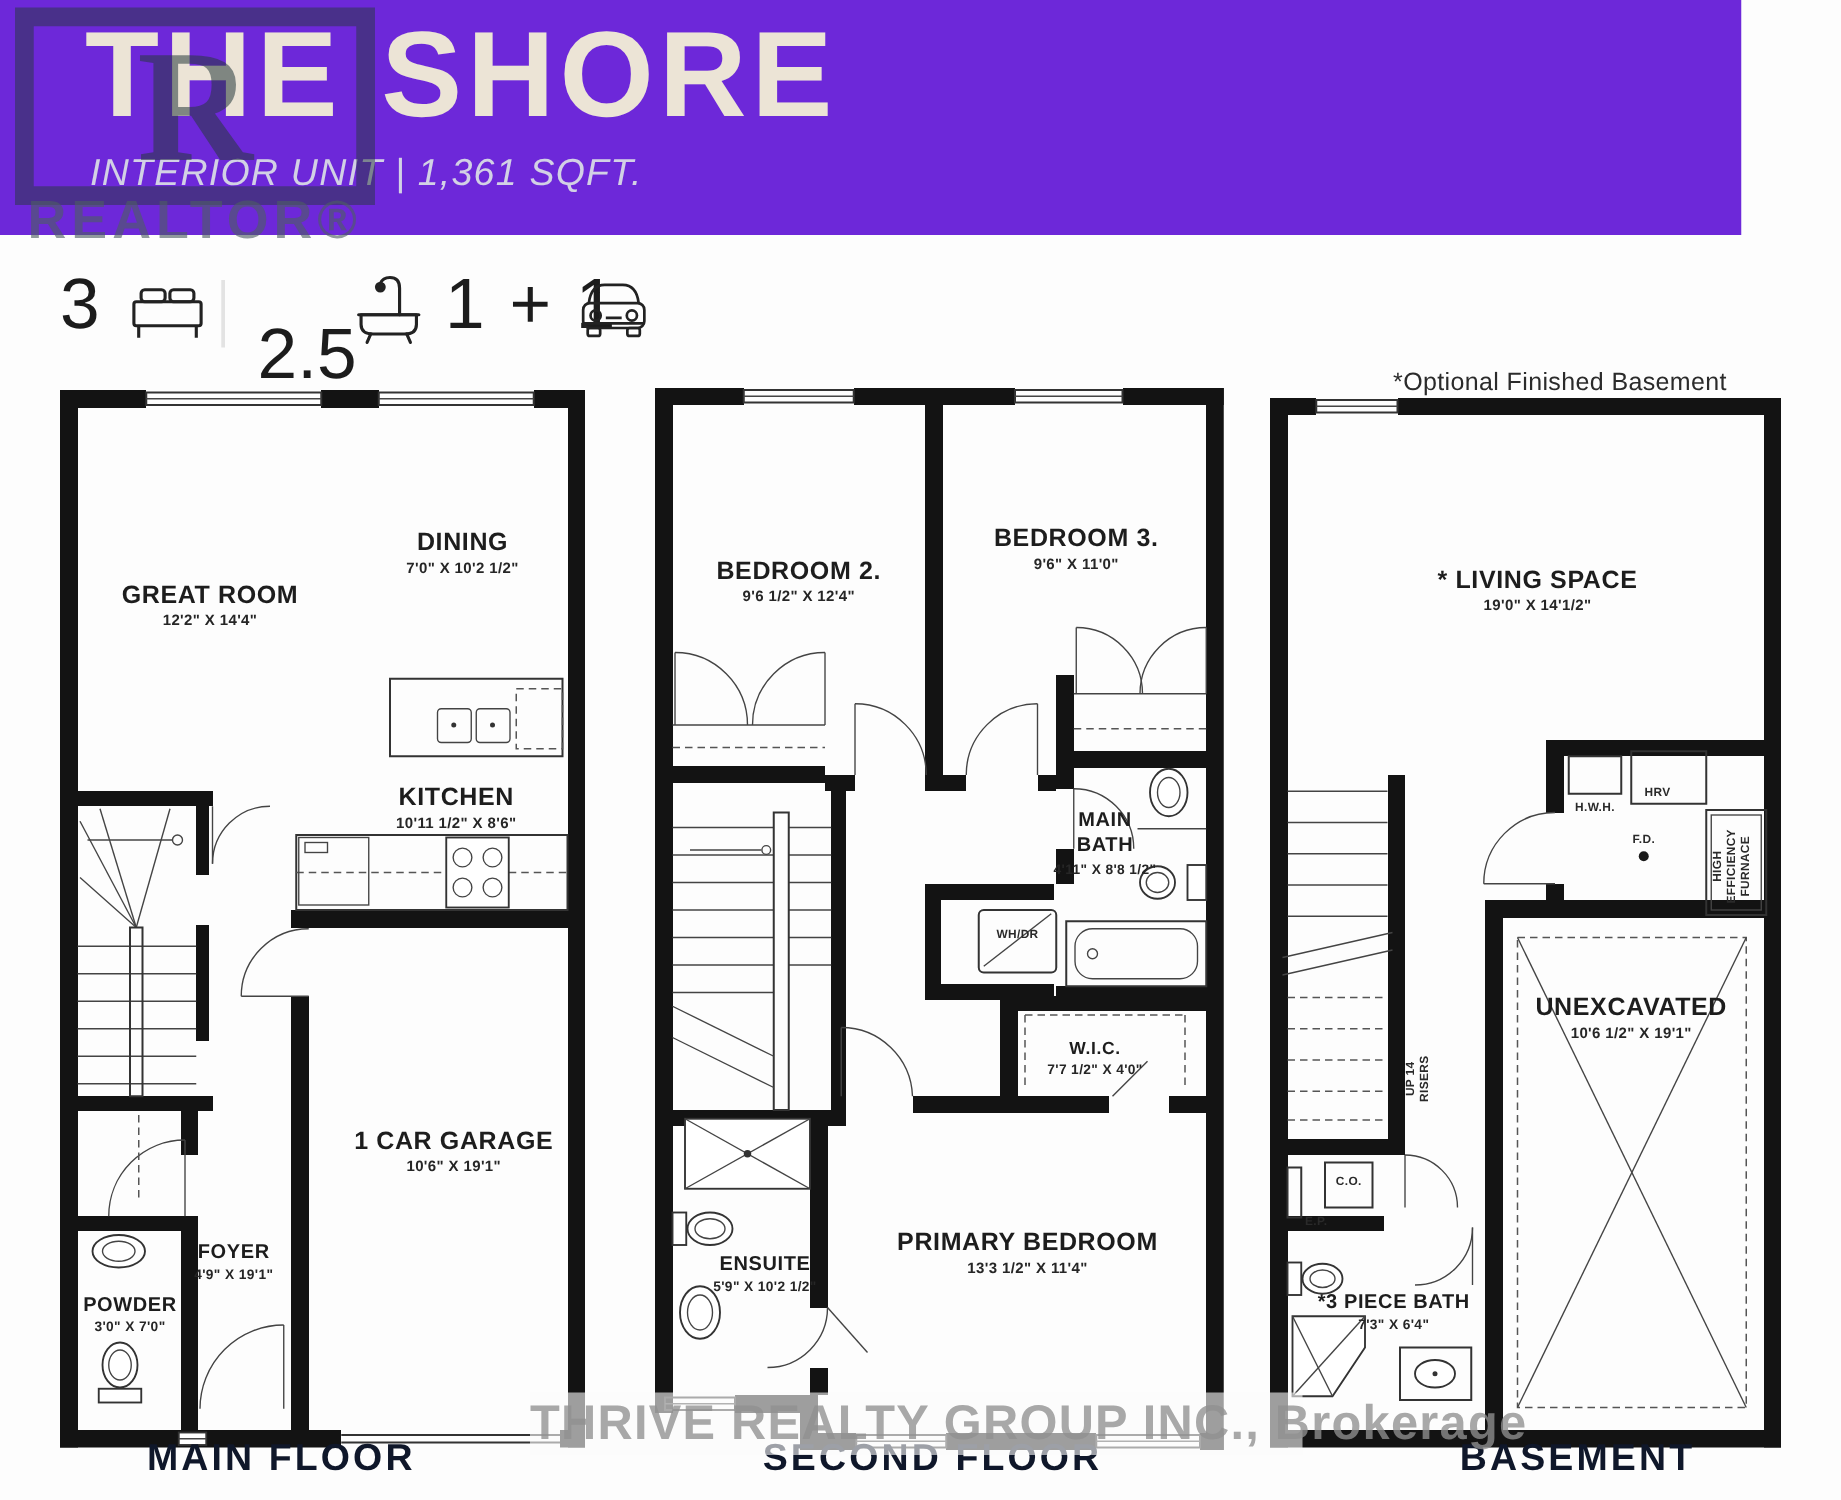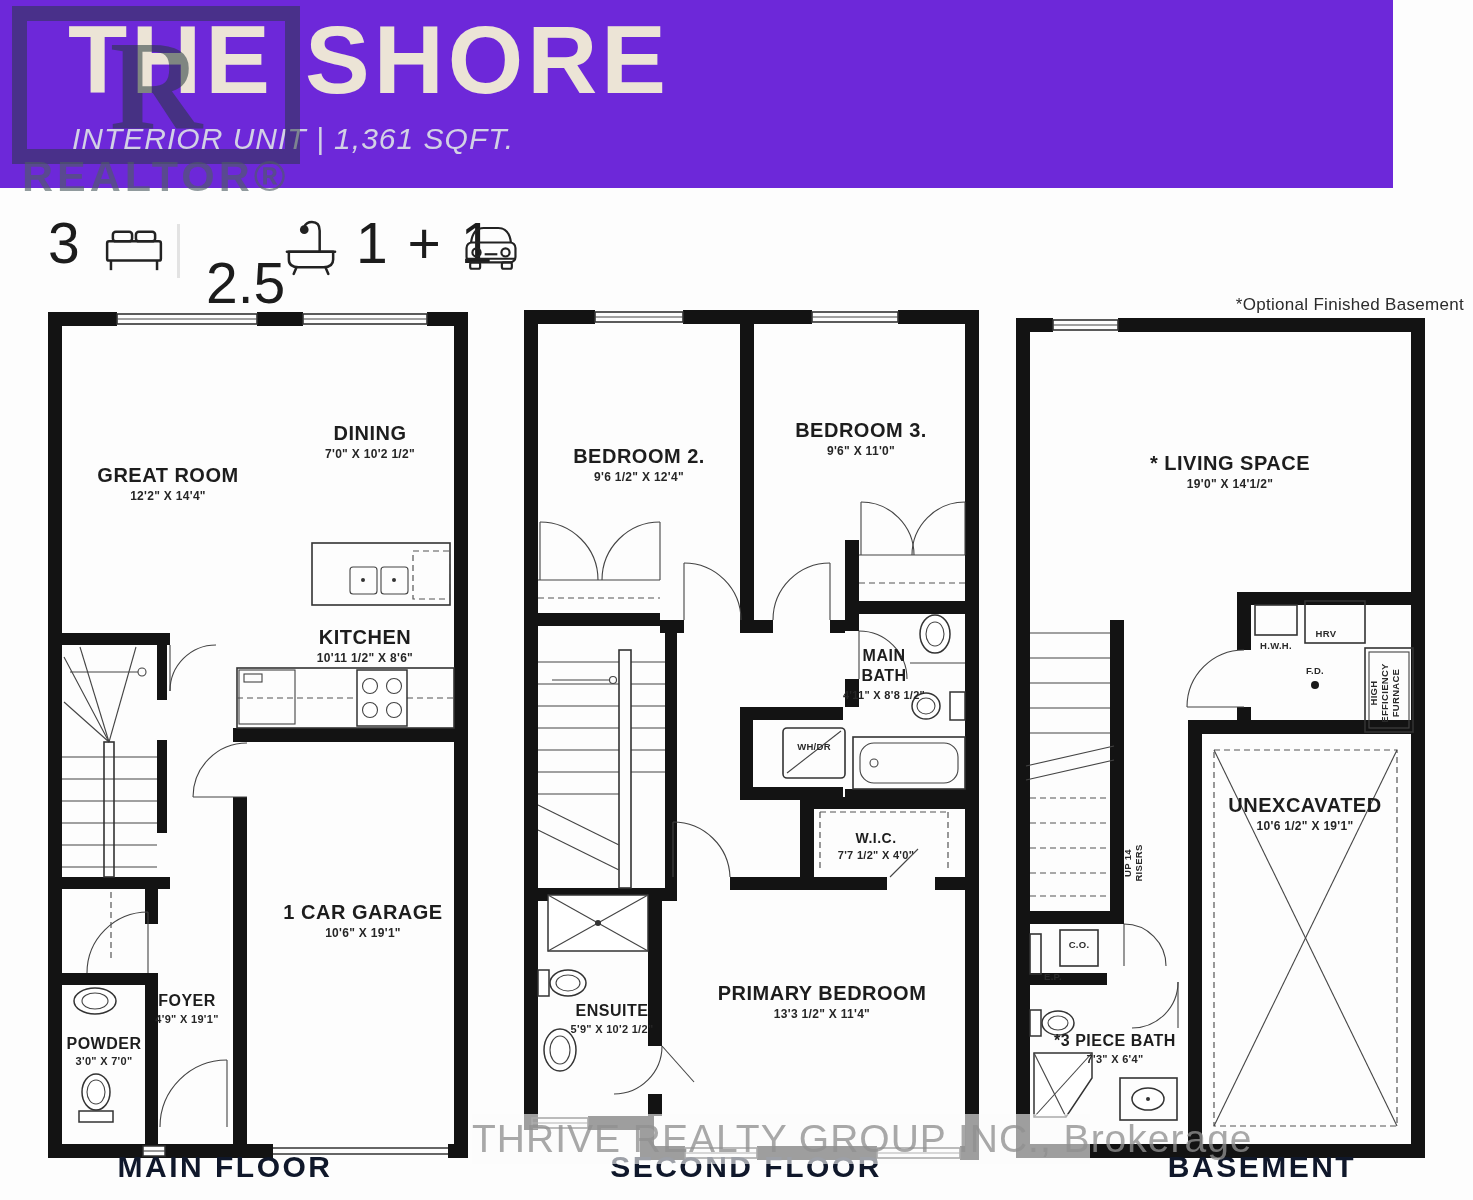--- a/index.html
+++ b/index.html
@@ -17,27 +17,27 @@
                border:15px solid rgba(38,56,60,0.5);display:flex;align-items:center;justify-content:center;}
   #realtor-r{font-size:128px;font-weight:900;color:rgba(38,56,60,0.55);line-height:1;
              font-family:"Liberation Serif",serif;}
   #realtor-word{position:absolute;left:16px;top:150px;font-size:43px;font-weight:600;letter-spacing:4px;
                 color:rgba(78,94,98,0.62);white-space:nowrap;}
   
   .stat-num{position:absolute;top:210px;font-size:57px;font-weight:500;color:#1c1c1c;white-space:nowrap;}
   .stat-icon{position:absolute;}
   #stat-divider{position:absolute;left:177px;top:224px;width:3px;height:54px;background:#e3e3e3;}
   
-  #note{position:absolute;left:1144px;top:295px;width:320px;text-align:right;font-size:17px;
+  #note{position:absolute;left:1088px;top:295px;width:320px;text-align:center;font-size:20px;
         font-weight:500;color:#2b2b2b;letter-spacing:0.3px;}
   .floor-label{position:absolute;top:1150px;width:280px;text-align:center;font-size:30px;
                font-weight:800;letter-spacing:2.5px;color:#0f172a;}
   #watermark{position:absolute;left:424px;top:1114px;width:618px;height:50px;line-height:50px;
-             background:rgba(252,252,252,0.6);text-align:center;font-size:39px;font-weight:400;
-             color:rgba(143,143,143,0.78);letter-spacing:1px;white-space:nowrap;z-index:5;margin-left:48px;}
+             background:rgba(252,252,252,0.6);text-align:center;font-size:39px;font-weight:700;
+             color:rgba(143,143,143,0.78);letter-spacing:1px;white-space:nowrap;z-index:5;}
   
   svg.plan{position:absolute;}
   .wall{fill:#131313;shape-rendering:crispEdges;}
   .thin{fill:none;stroke:#333;stroke-width:1.6px;}
   .thin2{fill:none;stroke:#444;stroke-width:1.1px;}
   .dash{fill:none;stroke:#555;stroke-width:1.2px;stroke-dasharray:6 4;}
   .fx{fill:#fff;stroke:#333;stroke-width:1.5px;}
   text.rn{font-family:"Liberation Sans",sans-serif;font-weight:700;font-size:20px;fill:#1d1d1d;
           text-anchor:middle;letter-spacing:0.5px;}
   text.rn-s{font-size:16px;}

